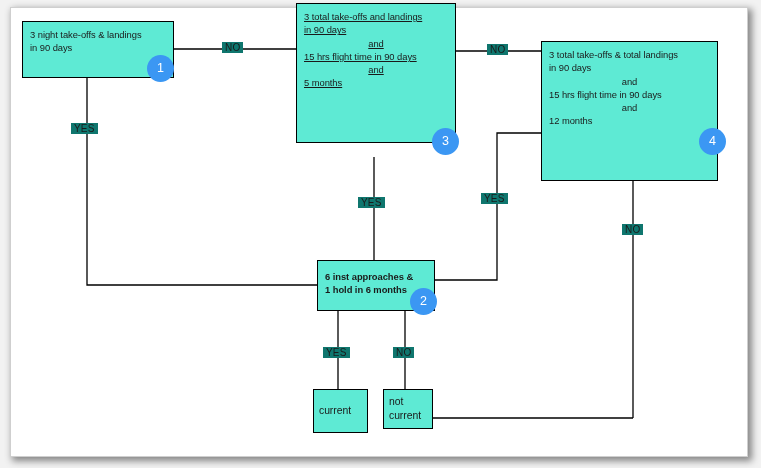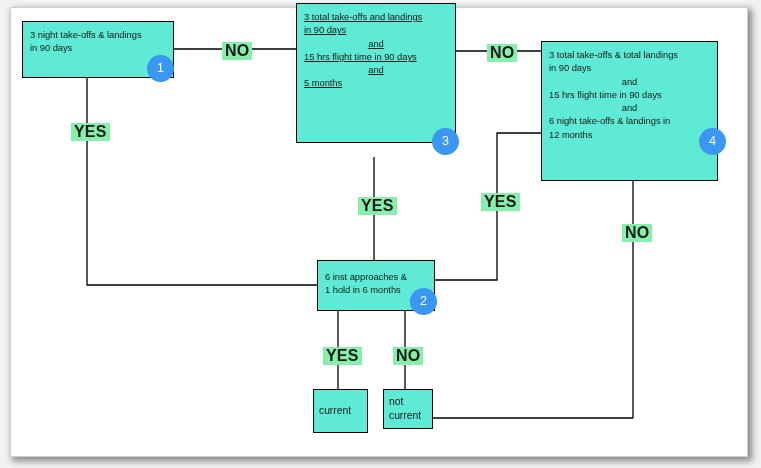--- a/index.html
+++ b/index.html
@@ -40,23 +40,23 @@
   .node.small .wrap{width:100%;}
 
   .badge{
     position:absolute;width:27px;height:27px;border-radius:50%;
     background:#3b97f3;color:#ffffff;
     font-size:12.5px;line-height:27px;text-align:center;
     z-index:9;font-family:"Liberation Sans",sans-serif;
   }
 
   .elabel{
-    position:absolute;font-size:16px;color:#1a1a1a;
-    background:#86efac;padding:0 3px;z-index:7;
-    letter-spacing:0.2px;white-space:nowrap;font-weight:bold;
+    position:absolute;font-size:10px;color:#1a1a1a;
+    background:#0f766e;padding:0 3px;z-index:7;
+    letter-spacing:0.2px;white-space:nowrap;
   }
 
   svg.edges{position:absolute;left:0;top:0;width:761px;height:468px;z-index:2;}
   svg.edges line,svg.edges path{stroke:#000;stroke-width:1.3;fill:none;}
 </style>
 </head>
 <body>
 
 <div id="frame"></div>
 <div id="shadow"></div>
@@ -100,26 +100,25 @@
     <div class="ln">5 months</div>
   </div>
   <div class="badge" style="left:432px;top:128px;">3</div>
 
   <div class="node" style="left:541px;top:17px;width:177px;height:140px;margin-top:24px;">
     <div class="ln">3 total take-offs &amp; total landings</div>
     <div class="ln">in 90 days</div>
     <div class="ln ctr">and</div>
     <div class="ln">15 hrs flight time in 90 days</div>
     <div class="ln ctr">and</div>
-    <div class="ln">6 night take-offs &amp; landings in</div>
     <div class="ln">12 months</div>
   </div>
   <div class="badge" style="left:699px;top:128px;">4</div>
 
-  <div class="node" style="left:317px;top:260px;width:118px;height:51px;padding-top:9px;">
+  <div class="node" style="left:317px;top:260px;width:118px;height:51px;padding-top:9px;font-weight:bold;">
     <div class="ln">6 inst approaches &amp;</div>
     <div class="ln">1 hold in 6 months</div>
   </div>
   <div class="badge" style="left:410px;top:288px;">2</div>
 
   <div class="node small" style="left:313px;top:389px;width:55px;height:44px;">
     <div class="wrap">
       <div class="ln">current</div>
     </div>
   </div>

